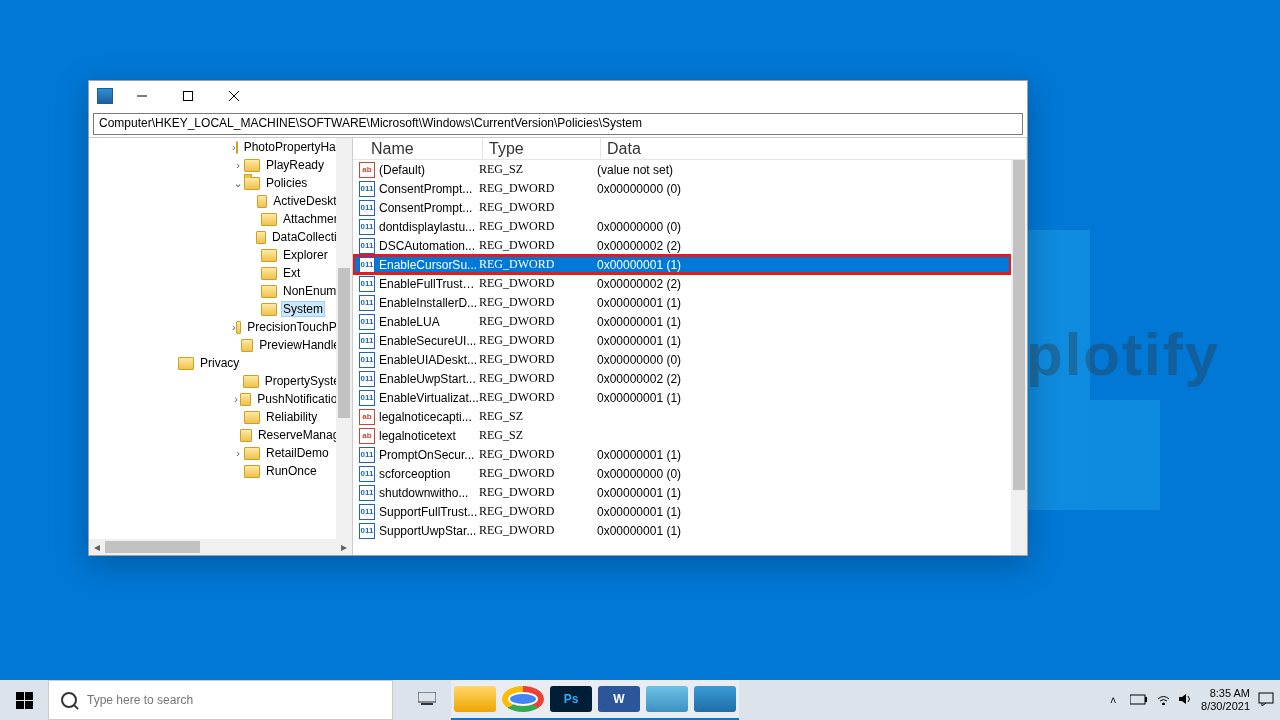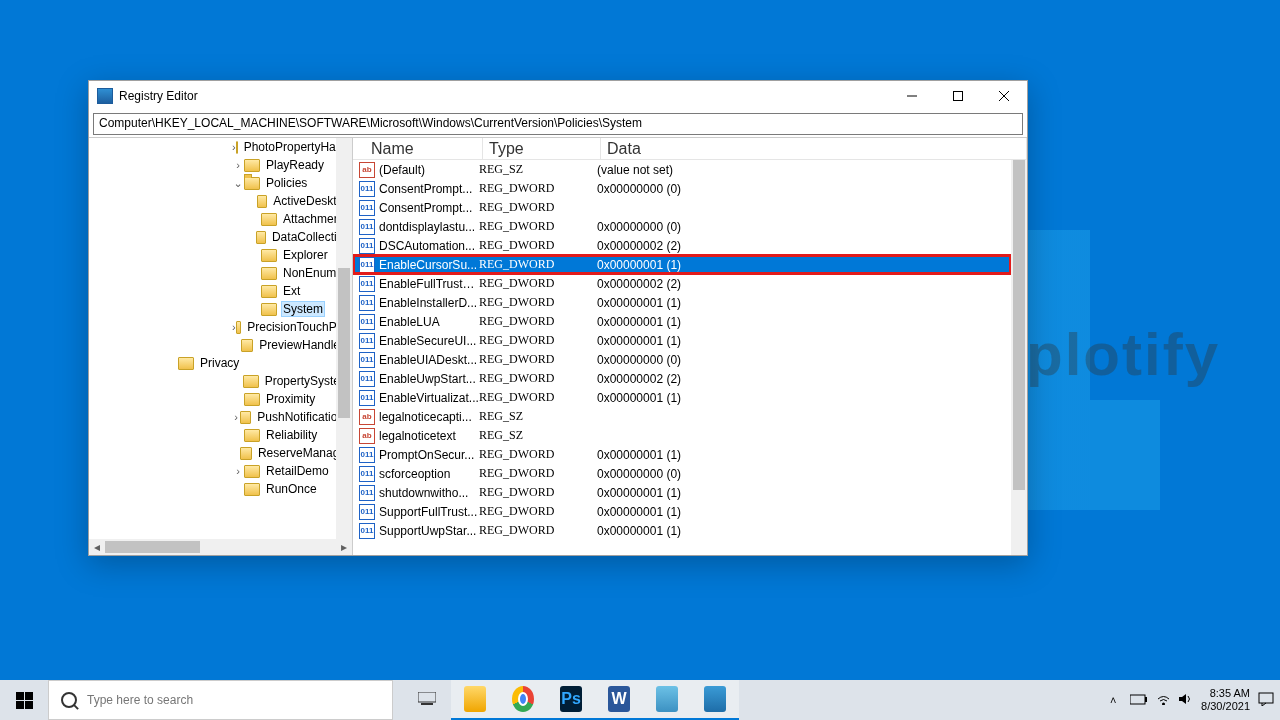--- a/index.html
+++ b/index.html
@@ -140,33 +140,32 @@
   .search{flex:0 0 345px;height:40px;background:#fff;display:flex;align-items:center;padding:0 12px;color:#767676;gap:10px;border:1px solid #ccc;}
   .search .sicon{width:16px;height:16px;border:2px solid #333;border-radius:50%;position:relative;}
   .search .sicon::after{content:"";position:absolute;width:6px;height:2px;background:#333;right:-4px;bottom:-2px;transform:rotate(45deg);}
   .tb-icons{display:flex;align-items:center;height:100%;margin-left:10px;}
   .tb-icons .ti{width:48px;height:40px;display:flex;align-items:center;justify-content:center;border-bottom:2px solid transparent;}
   .tb-icons .ti.active{border-bottom-color:#0078d7;background:rgba(255,255,255,.35);}
   .tray{position:absolute;right:6px;bottom:0;height:40px;display:flex;align-items:center;gap:8px;color:#000;font-size:11px;}
   .tray .time{text-align:right;line-height:1.2;}
   .tray .chev{width:12px;}
 
-  .tskico{width:22px;height:26px;border-radius:3px;display:flex;align-items:center;justify-content:center;font-size:16px;font-weight:bold;color:#fff;text-align:right;}
+  .tskico{width:42px;height:26px;border-radius:3px;display:flex;align-items:center;justify-content:center;font-size:12px;font-weight:bold;color:#fff;text-align:right;}
 </style>
 </head>
 <body>
 
 <div class="wall-accent"></div>
 <div class="wall-accent2"></div>
 <div class="watermark">uplotify</div>
 
 <div class="window">
   <div class="titlebar">
     <div class="appicon"></div>
-    <div class="title">Registry Editor</div>
     <div class="winbtn">
       <svg width="10" height="10">
           <line x1="0" y1="5" x2="10" y2="5" stroke="#000" stroke-width="1"></line>
         </svg>
     </div>
     <div class="winbtn">
       <svg width="10" height="10">
           <rect x="0.5" y="0.5" width="9" height="9" fill="none" stroke="#000" stroke-width="1"></rect>
         </svg>
     </div>
@@ -215,27 +214,27 @@
             <span class="lbl">DataCollection</span>
           </div>
           <div class="node" style="padding-left: 160px;">
             <span class="exp"></span>
             <span class="fld"></span>
             <span class="lbl">Explorer</span>
           </div>
           <div class="node" style="padding-left: 160px;">
             <span class="exp"></span>
             <span class="fld"></span>
+            <span class="lbl">Ext</span>
+          </div>
+          <div class="node" style="padding-left: 160px;">
+            <span class="exp"></span>
+            <span class="fld"></span>
             <span class="lbl">NonEnum</span>
           </div>
-          <div class="node" style="padding-left: 160px;">
-            <span class="exp"></span>
-            <span class="fld"></span>
-            <span class="lbl">Ext</span>
-          </div>
           <div class="node selected" style="padding-left: 160px;">
             <span class="exp"></span>
             <span class="fld"></span>
             <span class="lbl">System</span>
           </div>
           <div class="node" style="padding-left: 143px;">
             <span class="exp">›</span>
             <span class="fld"></span>
             <span class="lbl">PrecisionTouchPad</span>
           </div>
@@ -246,25 +245,20 @@
           </div>
           <div class="node" style="padding-left: 77px;">
             <span class="exp"></span>
             <span class="fld"></span>
             <span class="lbl">Privacy</span>
           </div>
           <div class="node" style="padding-left: 143px;">
             <span class="exp"></span>
             <span class="fld"></span>
             <span class="lbl">PropertySystem</span>
-          </div>
-          <div class="node" style="padding-left: 143px;">
-            <span class="exp"></span>
-            <span class="fld"></span>
-            <span class="lbl">Proximity</span>
           </div>
           <div class="node" style="padding-left: 143px;">
             <span class="exp">›</span>
             <span class="fld"></span>
             <span class="lbl">PushNotifications</span>
           </div>
           <div class="node" style="padding-left: 143px;">
             <span class="exp"></span>
             <span class="fld"></span>
             <span class="lbl">Reliability</span>

